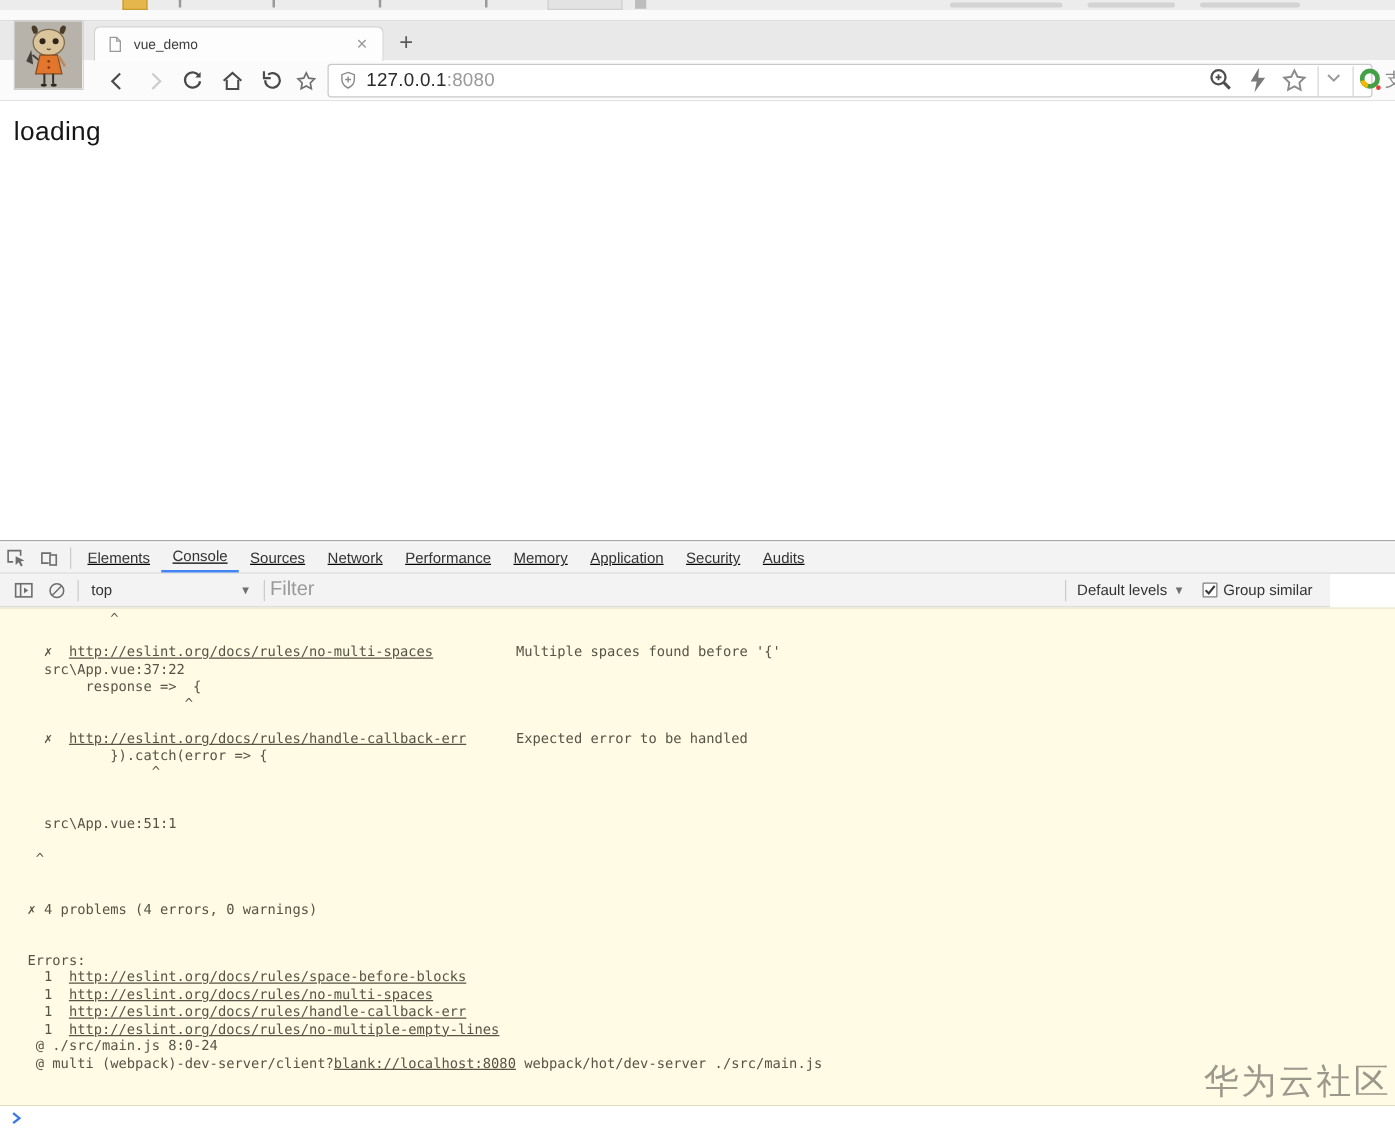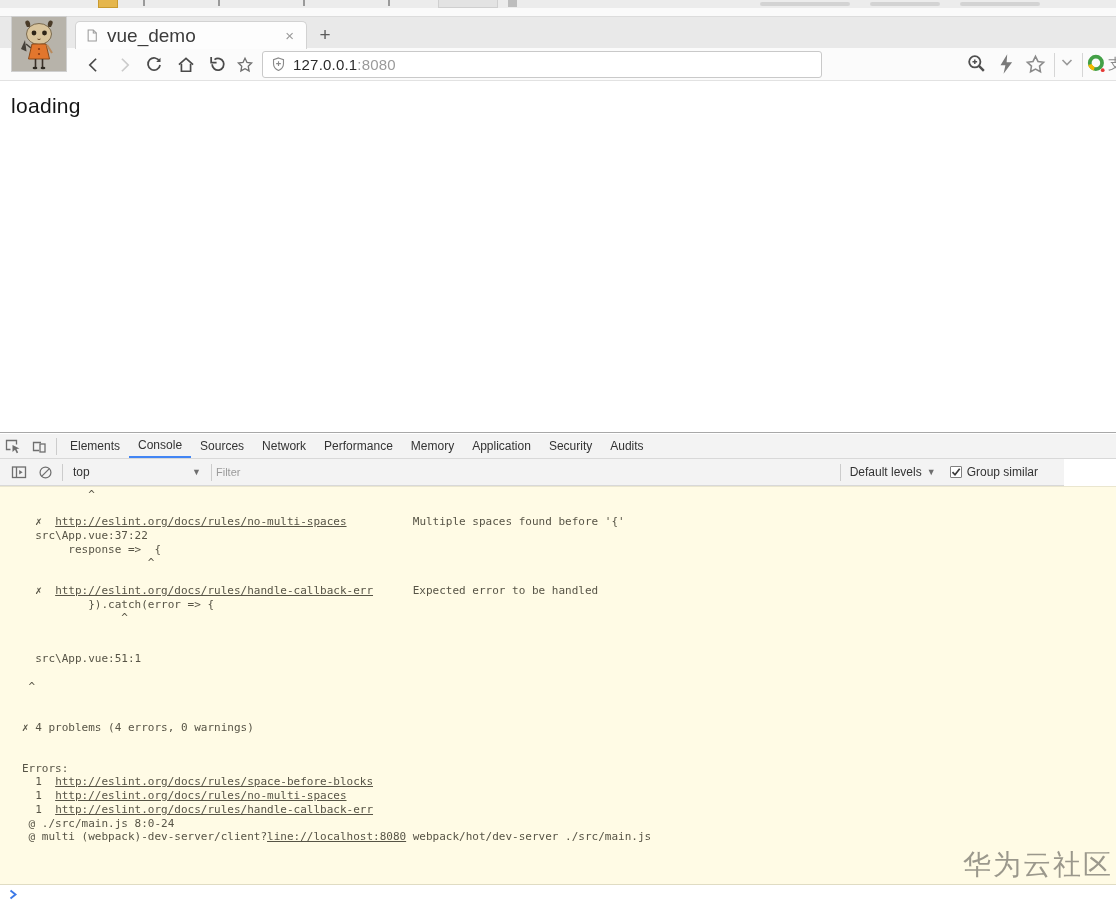--- a/index.html
+++ b/index.html
@@ -18,56 +18,56 @@
   .strip-mark { position:absolute; top:0; width:2px; height:6px; background:#9a9a9a; }
   .strip-box { position:absolute; left:438px; top:0; width:60px; height:8px; background:#e3e3e3; border:1px solid #cfcfcf; border-top:none;}
   .strip-box2 { position:absolute; left:508px; top:0; width:9px; height:7px; background:#bdbdbd; }
   .strip-smear { position:absolute; top:2px; height:4px; background:#cdcdcd; border-radius:2px; opacity:.8;}
   
   .tab-row { position:absolute; left:0; top:17px; width:1116px; height:31px; background:#e9e9e9; }
   .avatar { position:absolute; left:12px; top:17px; width:54px; height:54px; z-index:5; box-shadow:0 0 0 1px #cfcfcf; }
   .tab { position:absolute; left:75px; top:21px; width:232px; height:28px; background:#fdfdfd;
     border:1px solid #d2d2d2; border-bottom:none; border-radius:5px 5px 0 0;
     display:flex; align-items:center; padding:0 10px; z-index:2;}
-  .tab-title { font-size:19px; color:#3c3c3c; margin-left:9px; flex:1; white-space:nowrap; overflow:hidden;}
+  .tab-title { font-size:11px; color:#3c3c3c; margin-left:9px; flex:1; white-space:nowrap; overflow:hidden;}
   .tab-close { color:#9a9a9a; font-size:15px; line-height:15px; cursor:pointer; padding:0 2px;}
   .newtab { position:absolute; left:313px; top:24px; width:24px; height:22px; color:#5a5a5a;
     font-size:19px; line-height:22px; text-align:center; }
   .nav-row { position:absolute; left:0; top:48px; width:1116px; height:33px; background:#fbfbfb; border-bottom:1px solid #e2e2e2;}
   .nav-ico { position:absolute; top:53px; width:24px; height:24px; display:flex; align-items:center; justify-content:center;}
-  .urlbox { position:absolute; left:262px; top:51px; width:560px; height:27px; background:#fff;
+  .urlbox { position:absolute; left:262px; top:51px; width:836px; height:27px; background:#fff;
     border:1px solid #c9c9c9; border-radius:3px; display:flex; align-items:center; padding:0 8px;}
   .url-text { font-size:15px; color:#2b2b2b; margin-left:7px; letter-spacing:.2px;}
   .url-port { color:#9a9a9a; }
   .omni-right { position:absolute; top:53px; display:flex; align-items:center; }
   .vsep-nav { width:1px; height:24px; background:#d6d6d6; margin:0 4px;}
   .logo-partial { font-size:15px; color:#8a8a8a; overflow:hidden; width:12px; white-space:nowrap; display:inline-block;}
   
   .page { position:absolute; left:0; top:81px; width:1116px; height:351px; background:#fff; }
   .loading-text { font-size:21px; color:#151515; padding:13px 0 0 11px; letter-spacing:.3px;}
   
   .devtools { position:absolute; left:0; top:432px; width:1116px; height:471px; background:#fff; border-top:1px solid #a8a8a8;}
   .dt-tabbar { position:absolute; left:0; top:1px; width:1116px; height:25px; background:#f3f3f3;
-    border-bottom:1px solid #d8d8d8; display:flex; align-items:center; }
+    border-bottom:1px solid #d8d8d8; display:flex; align-items:center;text-decoration:underline; }
   .dt-ico-btn { width:26px; height:24px; display:flex; align-items:center; justify-content:center; cursor:pointer;}
   .dt-sep { width:1px; height:17px; background:#cccccc; margin:0 4px; }
   .dt-tab { font-size:12px; color:#333; padding:0 9px; height:24px; line-height:24px; cursor:pointer; }
   .dt-tab.active { border-bottom:2px solid #4285f4; line-height:22px; }
   .dt-toolbar { position:absolute; left:0; top:26px; width:1064px; height:27px; background:#f3f3f3;
     border-bottom:1px solid #d8d8d8; display:flex; align-items:center; padding:0 6px; }
   .ctx-select { display:flex; align-items:center; width:140px; font-size:12px; color:#333; padding:0 6px; cursor:pointer;}
   .ctx-caret { margin-left:auto; font-size:9px; color:#6e6e6e; }
-  .filter-input { border:none; outline:none; background:transparent; font-size:11px; color:#000000;
+  .filter-input { border:none; outline:none; background:transparent; font-size:16px; color:#000000;
     width:305px; font-family:"Liberation Sans",sans-serif; }
   .filter-input::placeholder { color:#9a9a9a; }
   .levels { display:flex; align-items:center; font-size:12px; color:#333; margin-left:auto; cursor:pointer;}
   .levels .ctx-caret { margin-left:5px; }
   .chk { width:12px; height:12px; border:1px solid #808080; border-radius:1px; background:#fff;
     margin:0 5px 0 14px; display:flex; align-items:center; justify-content:center; cursor:pointer;}
-  .group-label { font-size:12px; color:#333; margin-right:20px;}
+  .group-label { font-size:12px; color:#333; margin-right:8px;}
   .dt-console { position:absolute; left:0; top:53px; width:1116px; height:399px; background:#fffbe5;
     border-top:1px solid #eae6cf; border-bottom:1px solid #e0dcc3; overflow:hidden; }
   .console-pre { font-family:"DejaVu Sans Mono", monospace; font-size:11px; line-height:13.7px;
     color:#575446; padding:1px 0 0 22px; }
   .cline { white-space:pre; height:13.7px; }
   .clink { text-decoration:underline; cursor:pointer; }
   .dt-prompt { position:absolute; left:0; top:452px; width:1116px; height:19px; background:#fff;
     display:flex; align-items:center; padding-left:9px; cursor:text;}
   .watermark { position:absolute; left:963px; top:846px; font-size:28px; color:rgba(130,128,118,.8);
     letter-spacing:2px; font-family:"Liberation Sans", sans-serif; z-index:9;}
@@ -284,22 +284,23 @@
         <div class="cline"><span> ^</span></div>
         <div class="cline"> </div>
         <div class="cline"> </div>
         <div class="cline"><span>✗ 4 problems (4 errors, 0 warnings)</span></div>
         <div class="cline"> </div>
         <div class="cline"> </div>
         <div class="cline"><span>Errors:</span></div>
         <div class="cline"><span>  1  </span><span class="clink">http://eslint.org/docs/rules/space-before-blocks</span></div>
         <div class="cline"><span>  1  </span><span class="clink">http://eslint.org/docs/rules/no-multi-spaces</span></div>
         <div class="cline"><span>  1  </span><span class="clink">http://eslint.org/docs/rules/handle-callback-err</span></div>
+        <div class="cline"><span>  1  </span><span class="clink">http://eslint.org/docs/rules/no-multiple-empty-lines</span></div>
         <div class="cline"><span> @ ./src/main.js 8:0-24</span></div>
-        <div class="cline"><span> @ multi (webpack)-dev-server/client?</span><span class="clink">line://localhost:8080</span><span> webpack/hot/dev-server ./src/main.js</span></div>
+        <div class="cline"><span> @ multi (webpack)-dev-server/client?</span><span class="clink">blank://localhost:8080</span><span> webpack/hot/dev-server ./src/main.js</span></div>
       </div>
   </div>
 
   <div class="dt-prompt">
     <svg width="9" height="11" viewBox="0 0 9 11">
       <path d="M1.5 1.5 L6.5 5.5 L1.5 9.5" fill="none" stroke="#3b78e7" stroke-width="1.9"></path>
     </svg>
   </div>
 </div>
 

